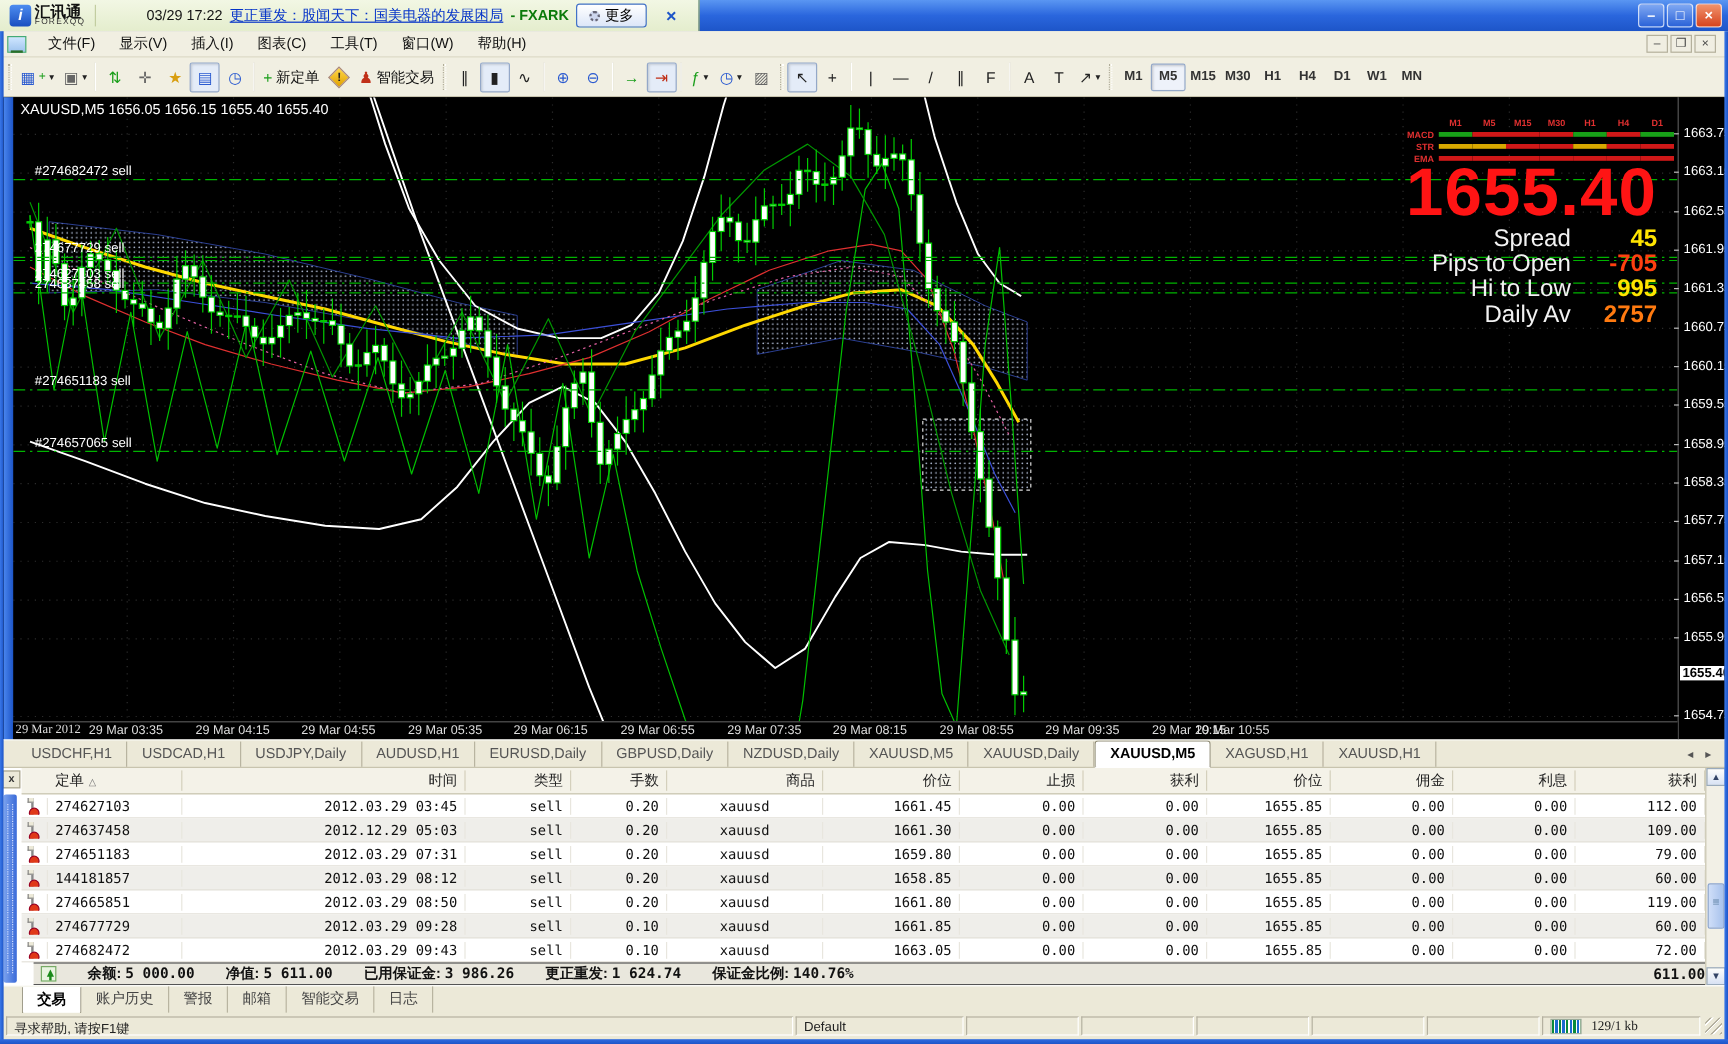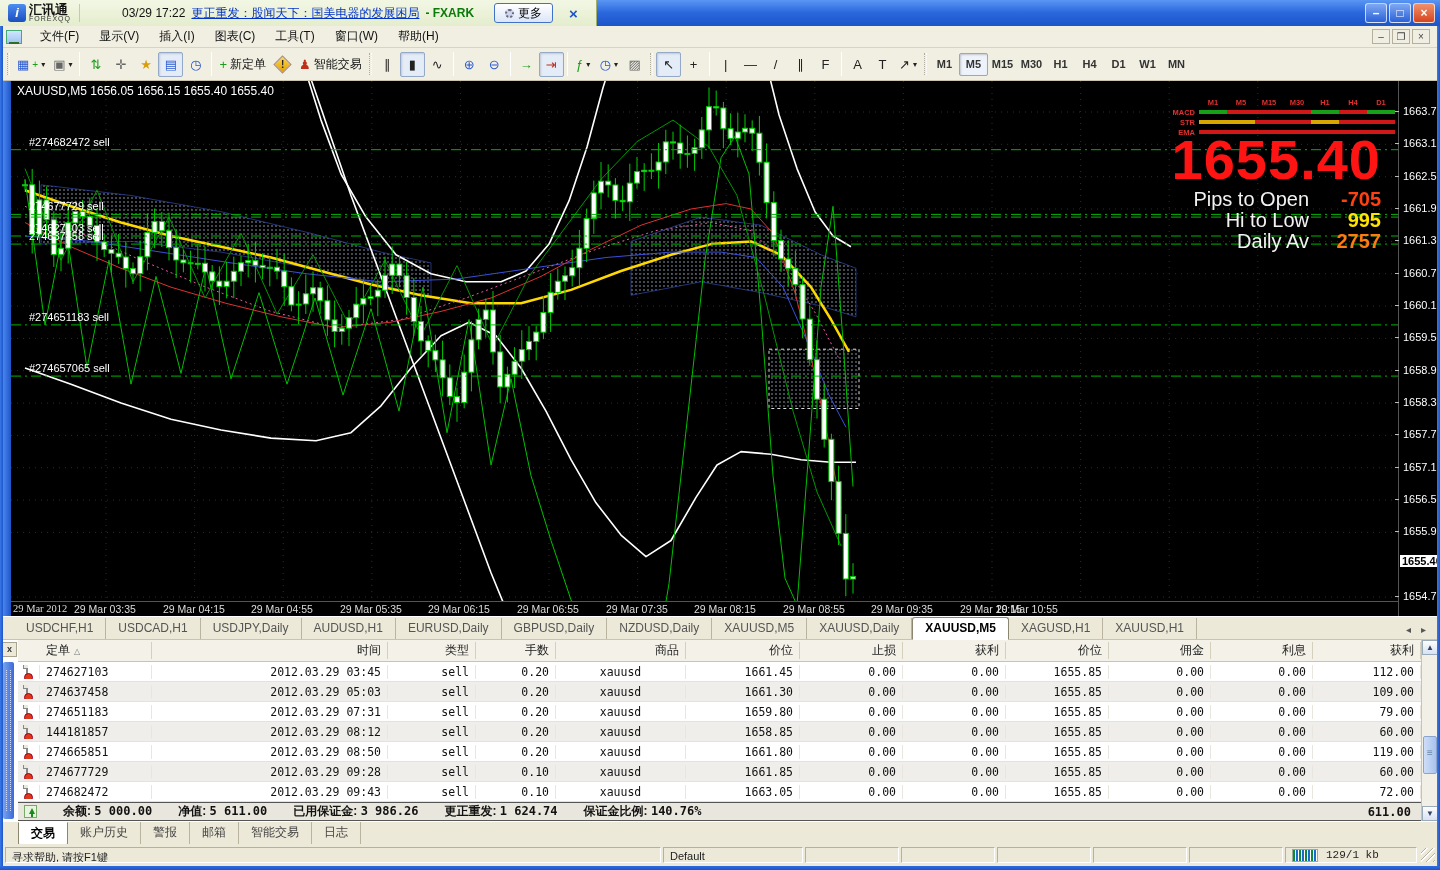--- a/index.html
+++ b/index.html
@@ -19,21 +19,21 @@
   #ticker { display:flex; align-items:center; gap:6px; background:linear-gradient(180deg,#f2f7e4,#e4edcd);
     padding:0 8px; height:26px; border-right:1px solid #9fb06a; }
   #app-logo { display:flex; align-items:center; gap:3px; padding-right:8px; border-right:1px solid #c2cda0; }
   #app-logo .glyph { width:18px; height:18px; background:linear-gradient(180deg,#4d8df0,#1a4fc0); color:#fff;
     border-radius:3px; font-weight:bold; font-style:italic; text-align:center; line-height:18px; font-size:13px; }
   #brand-name { font-weight:bold; font-size:13px; color:#111; line-height:11px; }
   #brand-sub { font-size:7px; color:#333; letter-spacing:1px; }
   #ticker-time { color:#111; font-size:12px;margin-left:36px; }
   #news-link { color:#0433c8; text-decoration:underline; font-size:12px; cursor:pointer; }
   #ticker-suffix { color:#0a7a0a; font-weight:bold; font-size:12px; }
-  #more-btn { margin-left:14px; display:flex; align-items:center; gap:4px; height:20px; padding:0 10px;
+  #more-btn { display:flex; align-items:center; gap:4px; height:20px; padding:0 10px;
     background:linear-gradient(180deg,#ffffff,#dce6f8); border:1px solid #4272c8; border-radius:3px; cursor:pointer; }
   .gear { width:9px; height:9px; border-radius:50%; border:2px dotted #667; background:#cdd6ee; }
   #ticker-close { color:#1d55c8; font-weight:bold; font-size:15px; padding:0 10px; cursor:pointer; }
   #win-buttons { margin-left:auto; display:flex; gap:2px; align-items:center; padding-right:5px; }
   .winbtn { width:22px; height:20px; border-radius:3px; border:1px solid rgba(255,255,255,.7);
     background:linear-gradient(180deg,#7fa8f2,#2a62d8); color:#fff; font-weight:bold; font-size:12px;
     line-height:18px; text-align:center; cursor:pointer; }
   .winbtn.close { background:linear-gradient(180deg,#f0926c,#d6441e); }
 
   
@@ -121,21 +121,21 @@
   #term-header .t-row > div { font-family:"Liberation Sans", sans-serif; font-size:12px; color:#222;
     border-right:1px solid #d4d0bc; }
   .t-right { text-align:right; } .t-center { text-align:center; } .t-left { text-align:left; }
   .t-row.alt { background:#efeeea; }
   .doc-icon { width:11px; height:13px; background:#fff; border:1px solid #888; position:relative; margin-left:2px; }
   .doc-icon::before { content:""; position:absolute; right:-1px; top:-1px; width:4px; height:4px;
     background:#ece9d8; border-left:1px solid #888; border-bottom:1px solid #888; }
   .doc-icon::after { content:""; position:absolute; left:-3px; bottom:-3px; width:7px; height:7px;
     border-radius:50%; background:#e03818; border:1px solid #902; }
   .sort-mark { color:#777; font-size:8px; margin-left:4px; }
-  #term-summary { position:absolute; left:18px; top:162px; width:1403px; height:19px; background:#e9e7dd;
+  #term-summary { position:absolute; left:28px; top:162px; width:1403px; height:19px; background:#e9e7dd;
     border-top:1px solid #555; border-bottom:1px solid #555; display:flex; align-items:center; gap:26px;
     padding:0 10px 0 6px; font-weight:bold; font-size:12px; color:#111; }
   #term-summary .num { font-family:"DejaVu Sans Mono", monospace; }
   #sum-profit { margin-left:auto; font-family:"DejaVu Sans Mono", monospace; }
   .up-arrow { width:13px; height:13px; background:#e8f4e0; border:1px solid #7a6; position:relative; }
   .up-arrow::after { content:""; position:absolute; left:3.5px; top:2px; border-left:3px solid transparent;
     border-right:3px solid transparent; border-bottom:6px solid #1a8a1a; }
   .up-arrow::before { content:""; position:absolute; left:5.5px; top:6px; width:2px; height:5px; background:#1a8a1a; }
   
   #term-scroll { position:absolute; right:3px; top:0; width:16px; height:181px; background:#f2f0e6;
@@ -154,21 +154,21 @@
     color:#000; border-radius:0 0 3px 3px; }
 
   
   #statusbar { position:absolute; left:3px; top:844px; width:1434px; height:22px; background:#ece9d8;
     display:flex; align-items:center; gap:2px; padding:2px 2px; }
   .sb-cell { height:16px; border:1px solid #b5b1a0; border-right-color:#fff; border-bottom-color:#fff;
     padding:2px 6px; font-size:11px; color:#222; white-space:nowrap; overflow:hidden; }
   #sb-help { flex:1 1 auto; }
   #sb-profile { width:140px; }
   .sb-empty { width:94px; }
-  #sb-traffic { width:132px; display:flex; align-items:center; gap:8px; font-family:Liberation Mono, monospace; }
+  #sb-traffic { width:132px; display:flex; align-items:center; gap:8px; font-family:Liberation Serif, serif; }
   #traffic-bars { width:26px; height:13px; background:repeating-linear-gradient(90deg,#0a8a3a 0 2px,#fff 2px 3px,#1a6ad0 3px 5px,#fff 5px 6px); border:1px solid #9a9; }
   #resize-grip { width:14px; height:14px; margin-left:2px;
     background:repeating-linear-gradient(135deg,transparent 0 3px,#b5b1a0 3px 4px,#fff 4px 5px); }
 </style>
 </head>
 <body>
 
 <div id="win">
 
   <div id="titlebar">
@@ -666,20 +666,24 @@
             <span class="im-cell" style="background: rgb(208, 24, 24);"></span>
             <span class="im-cell" style="background: rgb(208, 24, 24);"></span>
             <span class="im-cell" style="background: rgb(208, 24, 24);"></span>
             <span class="im-cell" style="background: rgb(208, 24, 24);"></span>
           </div>
         </div>
       <div id="price-display">
         <div id="big-price">1655.40</div>
         <div id="stat-rows">
             <div class="stat-row">
+              <span class="stat-label">Spread </span>
+              <span class="stat-value" style="color: rgb(255, 228, 0);">45</span>
+            </div>
+            <div class="stat-row">
               <span class="stat-label">Pips to Open </span>
               <span class="stat-value" style="color: rgb(255, 64, 16);">-705</span>
             </div>
             <div class="stat-row">
               <span class="stat-label">Hi to Low </span>
               <span class="stat-value" style="color: rgb(255, 228, 0);">995</span>
             </div>
             <div class="stat-row">
               <span class="stat-label">Daily Av</span>
               <span class="stat-value" style="color: rgb(255, 122, 16);">2757</span>
@@ -774,21 +778,21 @@
             <div class="t-right">0.00</div>
             <div class="t-right">0.00</div>
             <div class="t-right">1655.85</div>
             <div class="t-right">0.00</div>
             <div class="t-right">0.00</div>
             <div class="t-right">112.00</div>
           </div>
           <div class="t-row alt">
             <div><span class="doc-icon"></span></div>
             <div class="t-left">274637458</div>
-            <div class="t-right">2012.03.29 05:03</div>
+            <div class="t-right">2012.12.29 05:03</div>
             <div class="t-right">sell</div>
             <div class="t-right">0.20</div>
             <div class="t-center">xauusd</div>
             <div class="t-right">1661.30</div>
             <div class="t-right">0.00</div>
             <div class="t-right">0.00</div>
             <div class="t-right">1655.85</div>
             <div class="t-right">0.00</div>
             <div class="t-right">0.00</div>
             <div class="t-right">109.00</div>

